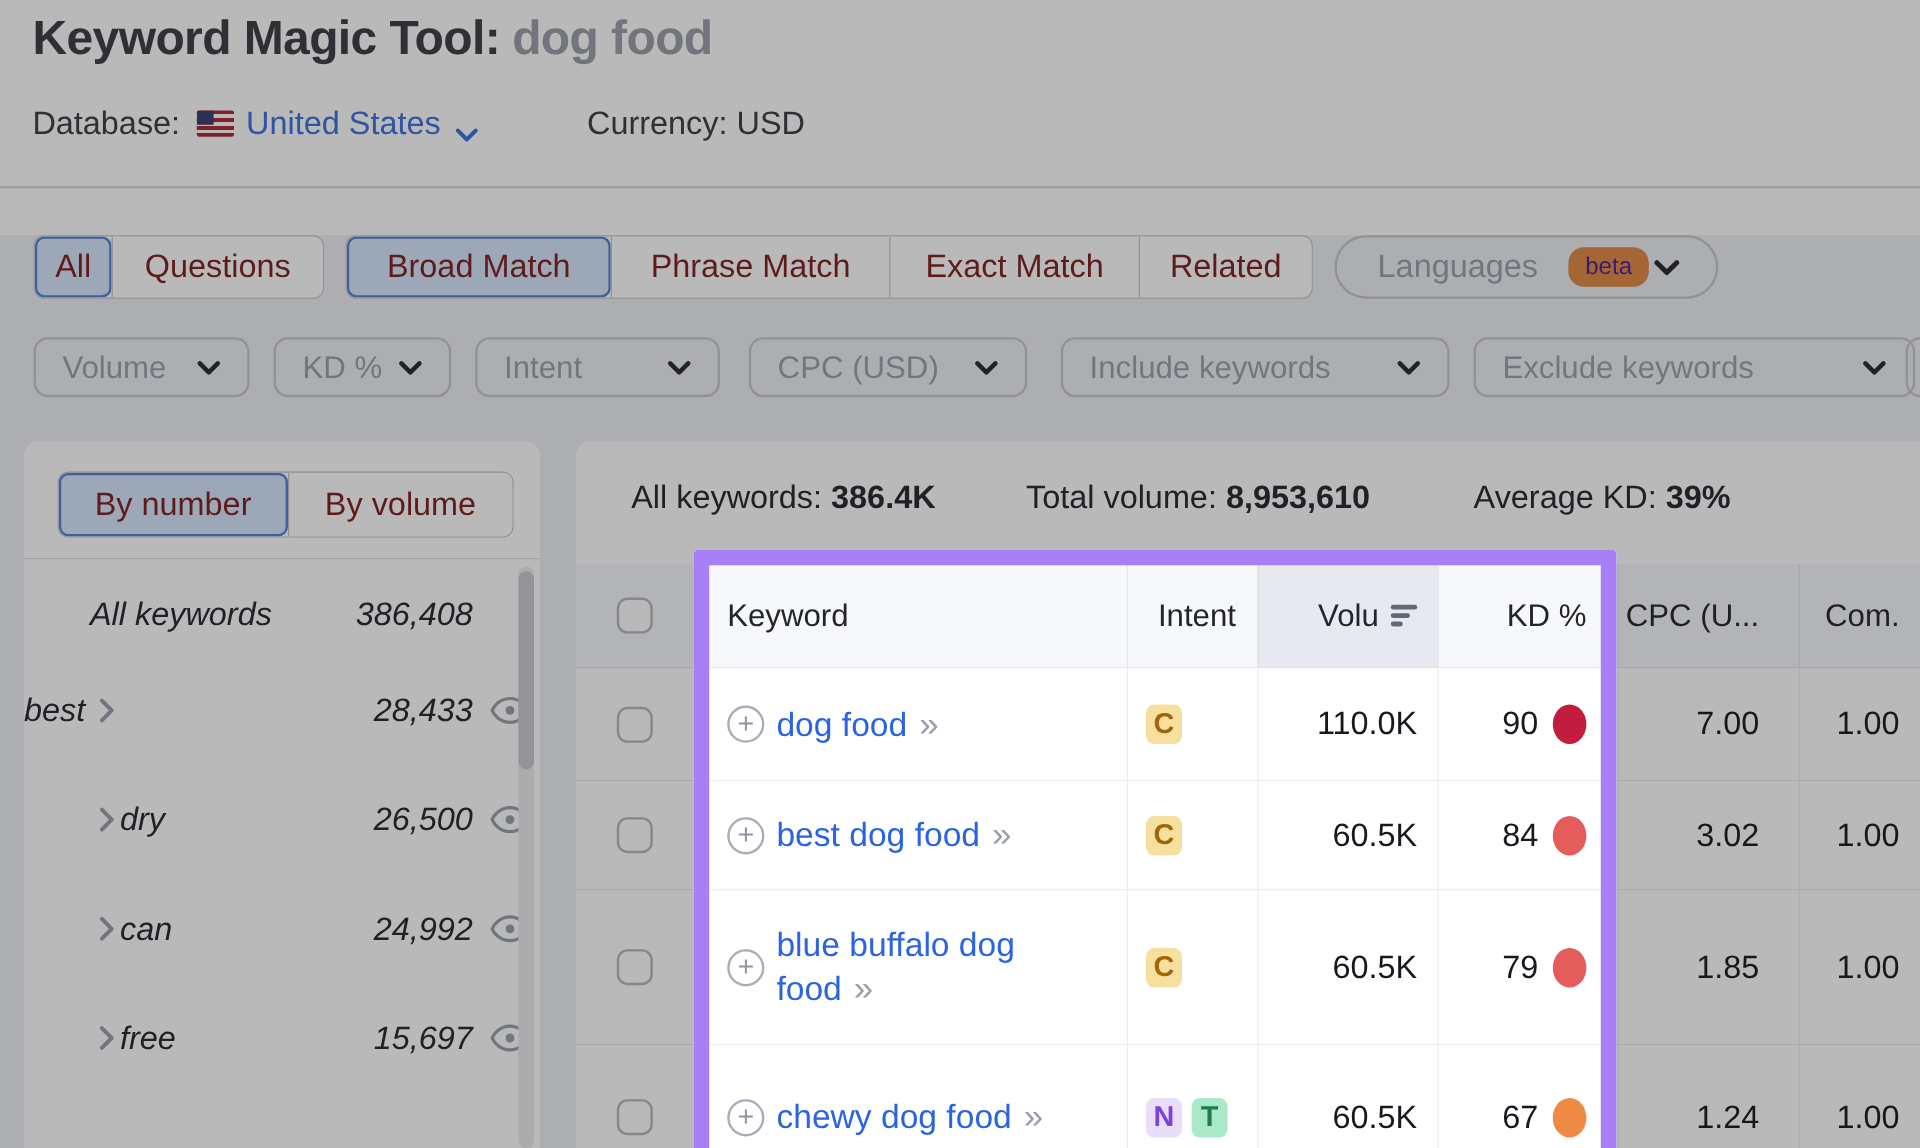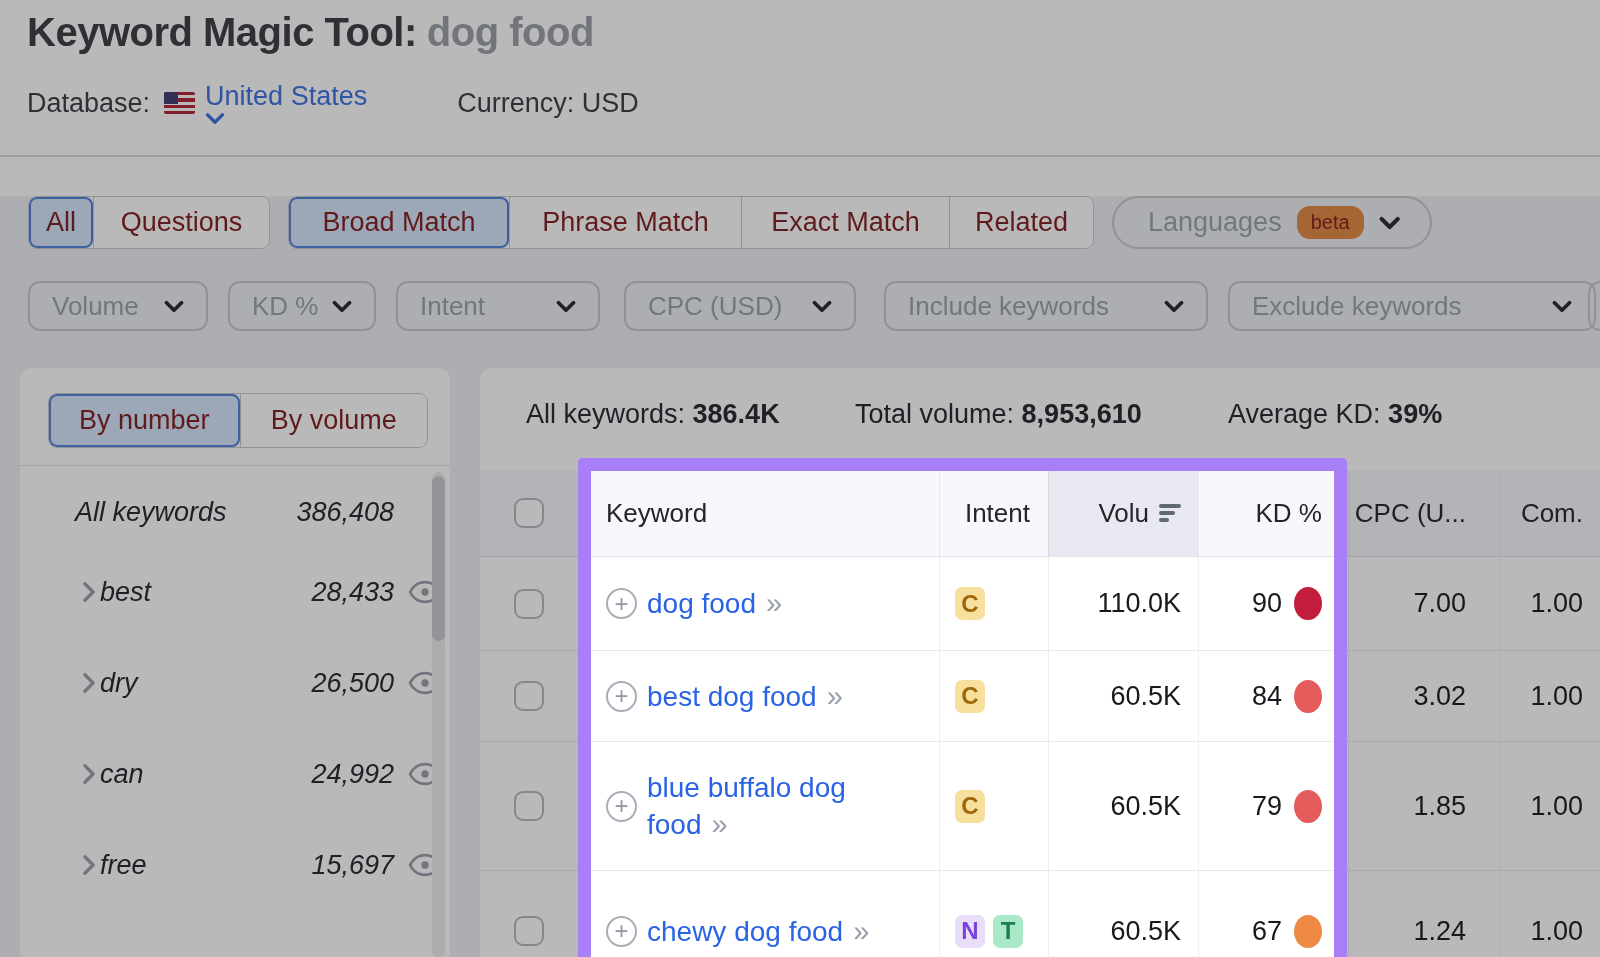--- a/index.html
+++ b/index.html
@@ -5,35 +5,35 @@
   html,body{margin:0;padding:0;width:1600px;height:957px;overflow:hidden;
     font-family:"Liberation Sans", sans-serif;background:#eef0f3;position:relative;}
   
   .top-header{position:absolute;left:0;top:0;width:1600px;height:196px;background:#ffffff;}
   .page-title{position:absolute;left:27px;top:10px;font-size:40px;font-weight:700;color:#3a3c42;letter-spacing:-.5px;}
   .page-title .query{color:#9b9ea8;margin-left:10px;}
   .meta-row{position:absolute;left:27px;top:86px;height:34px;display:flex;align-items:center;font-size:27px;color:#3a3c42;}
   .flag{width:31px;height:22px;position:relative;display:inline-block;margin:0 10px 0 14px;
     background:repeating-linear-gradient(#b22234 0 3.2px,#ffffff 3.2px 6.4px);border-radius:2px;overflow:hidden;}
   .flag:before{content:"";position:absolute;left:0;top:0;width:14px;height:12px;background:#3c3b6e;}
-  .db-link{color:#3b6fe0;display:flex;align-items:flex-start;gap:0;cursor:pointer;flex-direction:column;}
+  .db-link{color:#3b6fe0;display:flex;align-items:flex-end;gap:12px;cursor:pointer;}
   .currency{margin-left:90px;color:#3a3c42;}
   .hdr-divider{position:absolute;left:0;top:155px;width:1600px;height:2px;background:#d8d9dd;}
   
   .chev{display:inline-block;}
   
   .tabs-row{position:absolute;left:0;top:196px;height:53px;}
   .seg-group{position:absolute;top:0;height:53px;display:flex;background:#ffffff;border:1px solid #c6c8cc;border-radius:9px;overflow:hidden;box-sizing:border-box;}
   .seg{display:flex;align-items:center;justify-content:center;font-size:27px;color:#7f1d1d;box-sizing:border-box;cursor:pointer;background:#fff;}
   .seg + .seg{border-left:1px solid #c6c8cc;}
   .seg.sel{background:#d6e6fb;border:2px solid #4f80dc;border-radius:8px;}
   .pill{position:absolute;box-sizing:border-box;border:2px solid #c6c8cc;display:flex;align-items:center;cursor:pointer;}
-  .lang-pill{left:1112px;top:0;width:320px;height:53px;border-radius:27px;padding:0 30px 0 34px;gap:15px;}
+  .lang-pill{left:1112px;top:0;width:320px;height:53px;border-radius:27px;padding:0 30px 0 34px;gap:4px;}
   .lang-label{font-size:27px;color:#9aa0ab;flex:1;}
-  .beta-badge{background:#e0883f;color:#7f1d1d;font-size:20px;border-radius:13px;padding:5px 14px;}
+  .beta-badge{background:#e0883f;color:#4c1d95;font-size:20px;border-radius:13px;padding:5px 14px;}
   
   .filters-row{position:absolute;left:0;top:281px;height:50px;}
   .filter-pill{top:0;height:50px;border-radius:12px;border-width:2px;justify-content:space-between;padding:0 22px;font-size:26px;color:#9aa0ab;}
   
   .card{position:absolute;background:#ffffff;}
   .sidebar-card{left:20px;top:368px;width:430px;height:589px;border-radius:12px 12px 0 0;}
   .table-card{left:480px;top:368px;width:1120px;height:589px;border-radius:12px 0 0 0;}
   
   .side-toggle{position:absolute;left:28px;top:25px;width:380px;height:55px;display:flex;background:#fff;border:1px solid #c6c8cc;border-radius:9px;overflow:hidden;box-sizing:border-box;}
   .side-toggle .seg{flex:1;font-size:27px;}
@@ -173,21 +173,21 @@
     <span class="side-label" style="margin-left:55px;">All keywords</span>
     <span class="side-count">386,408</span>
   </div>
 
   <div class="side-row" style="top:196px;">
     <span class="side-chev">
         <svg width="14" height="22" viewBox="0 0 10 16">
           <polyline points="2,2 8,8 2,14" fill="none" stroke="#99a0a9" stroke-width="2.4" stroke-linecap="round" stroke-linejoin="round"></polyline>
         </svg>
       </span>
-    <span class="side-label" style="margin-left:80px;">best</span>
+    <span class="side-label" style="">best</span>
     <span class="side-count">28,433</span>
     <span class="side-eye">
         <svg width="34" height="26" viewBox="0 0 24 18">
           <path d="M12 2 C6 2 2.5 6.5 1.5 9 C2.5 11.5 6 16 12 16 C18 16 21.5 11.5 22.5 9 C21.5 6.5 18 2 12 2 Z" fill="none" stroke="#99a0a9" stroke-width="1.9"></path>
           <circle cx="12" cy="9" r="2.6" fill="#99a0a9"></circle>
         </svg>
       </span>
   </div>
   <div class="side-row" style="top:287px;text-align:right;">
     <span class="side-chev">

